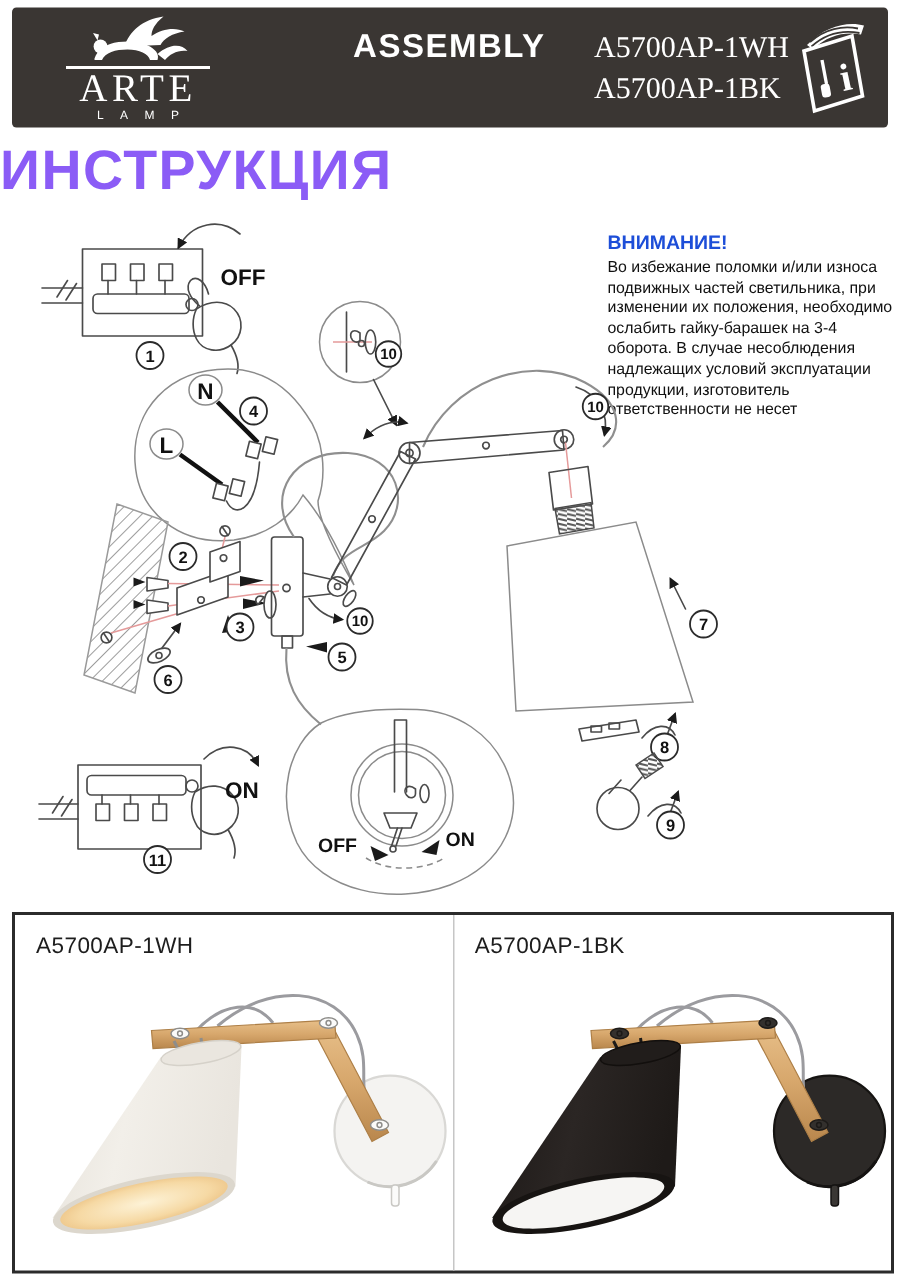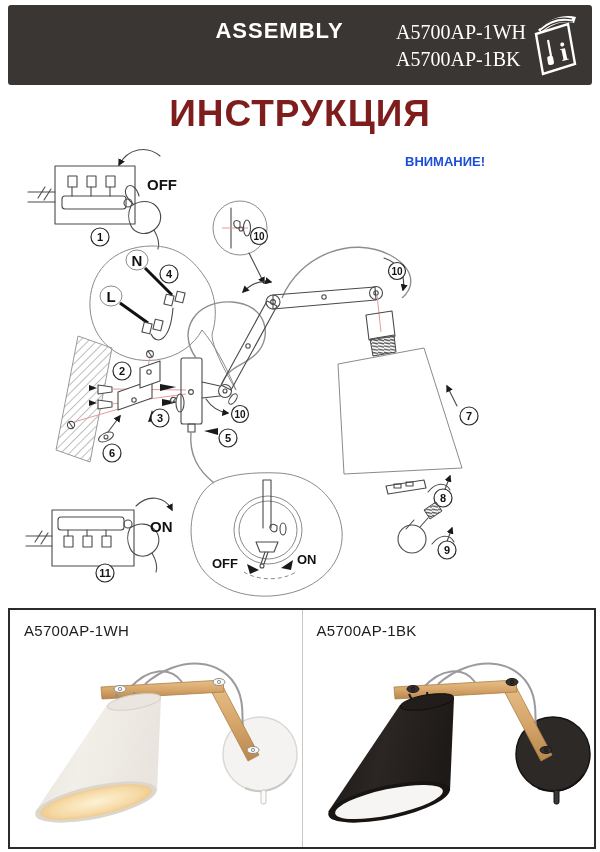--- a/index.html
+++ b/index.html
@@ -6,28 +6,28 @@
   .page{position:relative;width:600px;height:852px;background:#fff;overflow:hidden;
         font-family:"Liberation Sans",sans-serif;color:#1c1c1c;}
   
   .hdr{position:absolute;left:8px;top:5px;width:584px;height:80px;background:#3a3633;
        border-radius:3px;display:flex;align-items:center;}
   .logo{position:absolute;left:22px;top:4px;width:124px;height:74px;text-align:center;color:#fff;}
   .logo .lion{display:block;margin:0 auto;}
   .logo .rule{width:96px;height:2px;background:#fff;margin:1px auto 0;}
   .logo .arte{font-family:"Liberation Serif",serif;font-size:26px;letter-spacing:3px;line-height:26px;}
   .logo .lampword{font-size:8px;letter-spacing:11px;margin-left:11px;line-height:10px;}
-  .hdr-title{position:absolute;left:164px;top:12px;width:215px;text-align:center;color:#fff;
+  .hdr-title{position:absolute;left:184px;top:12px;width:215px;text-align:center;color:#fff;
              font-size:22px;font-weight:700;letter-spacing:1px;line-height:28px;}
   .hdr-models{position:absolute;left:388px;top:14px;color:#fff;
               font-family:"Liberation Serif",serif;font-size:20px;line-height:27px;white-space:nowrap;}
   .hdr-book{position:absolute;right:10px;top:9px;}
   
-  .pgtitle{position:absolute;left:0;top:93px;width:600px;text-align:center;
-           font-size:37px;font-weight:700;letter-spacing:1px;color:#7f1d1d;}
+  .pgtitle{position:absolute;left:0;top:93px;width:600px;
+           font-size:37px;font-weight:700;letter-spacing:1px;color:#8b5cf6;}
   
   .warn{position:absolute;left:405px;top:154px;width:190px;}
   .warn h3{margin:0 0 3px 0;font-size:13px;font-weight:700;color:#1d4ed8;}
   .warn p{margin:0;font-size:10.6px;line-height:13.6px;color:#111;}
   
   .diag{position:absolute;left:0;top:140px;}
   .ln{fill:none;stroke:#4a4a4a;stroke-width:1.1;stroke-linecap:round;stroke-linejoin:round;}
   .lt{fill:none;stroke:#8b8b8b;stroke-width:1;}
   .cable{fill:none;stroke:#8f8f8f;stroke-width:1.4;}
   .red{fill:none;stroke:#e59a9a;stroke-width:1;}
@@ -43,20 +43,32 @@
   .phalf.left{border-right:1px solid #c6c6c6;}
   .plabel{position:absolute;left:14px;top:12px;font-size:15px;color:#1d1d1d;letter-spacing:.3px;}
   .plamp{position:absolute;left:0;top:32px;}
 </style>
 </head>
 <body>
 
 <div class="page">
 
   <div class="hdr">
+    <div class="logo">
+      <svg class="lion" width="78" height="34" viewBox="0 0 78 34">
+        <path d="M30,22 C33,12 42,4 56,2 C50,7 48,11 48,15 C55,10 64,9 70,12 C62,13 56,17 54,21 Z" fill="#fff"></path>
+        <path d="M10,30 C12,24 18,20 26,19 C34,18 42,19 47,22 C52,25 53,28 52,31 L47,31 C46,27 40,24 32,24 C24,24 17,26 15,31 L10,31 Z" fill="#fff"></path>
+        <circle cx="14" cy="22" r="4.6" fill="#fff"></circle>
+        <path d="M12,18 l-3,-5 4,1 z" fill="#fff"></path>
+        <path d="M52,27 C60,20 68,20 72,25 C66,24 60,27 57,31 Z" fill="#fff"></path>
+      </svg>
+      <div class="rule"></div>
+      <div class="arte">ARTE</div>
+      <div class="lampword">LAMP</div>
+    </div>
 
     <div class="hdr-title">
       <div>ASSEMBLY</div>
     </div>
 
     <div class="hdr-models">
       <div>A5700AP-1WH</div>
       <div>A5700AP-1BK</div>
     </div>
 
@@ -68,20 +80,21 @@
       <line x1="20" y1="26" x2="23" y2="42" stroke="#fff" stroke-width="2.2"></line>
       <rect x="19.5" y="42" width="6" height="9" rx="2" fill="#fff" transform="rotate(-10 22 46)"></rect>
       <text x="33" y="47" font-family="Liberation Serif,serif" font-weight="700" font-size="26" fill="#fff" transform="rotate(-12 33 42)">i</text>
     </svg>
   </div>
 
   <div class="pgtitle">ИНСТРУКЦИЯ</div>
 
   <div class="warn">
     <h3>ВНИМАНИЕ!</h3>
+    <p>Во избежание поломки и/или износа подвижных частей светильника, при изменении их положения, необходимо ослабить гайку-барашек на 3-4 оборота. В случае несоблюдения надлежащих условий эксплуатации продукции, изготовитель ответственности не несет</p>
   </div>
 
   <svg class="diag" width="600" height="468" viewBox="0 0 600 468">
     <defs>
       <marker id="ah" viewBox="0 0 10 10" refX="8" refY="5" markerWidth="6.5" markerHeight="6.5" orient="auto-start-reverse">
         <path d="M0,0 L10,5 L0,10 Z" fill="#1a1a1a"></path>
       </marker>
       <pattern id="hatch" width="6" height="6" patternUnits="userSpaceOnUse" patternTransform="rotate(45)">
         <line x1="0" y1="0" x2="0" y2="6" stroke="#9a9a9a" stroke-width="1.3"></line>
       </pattern>

